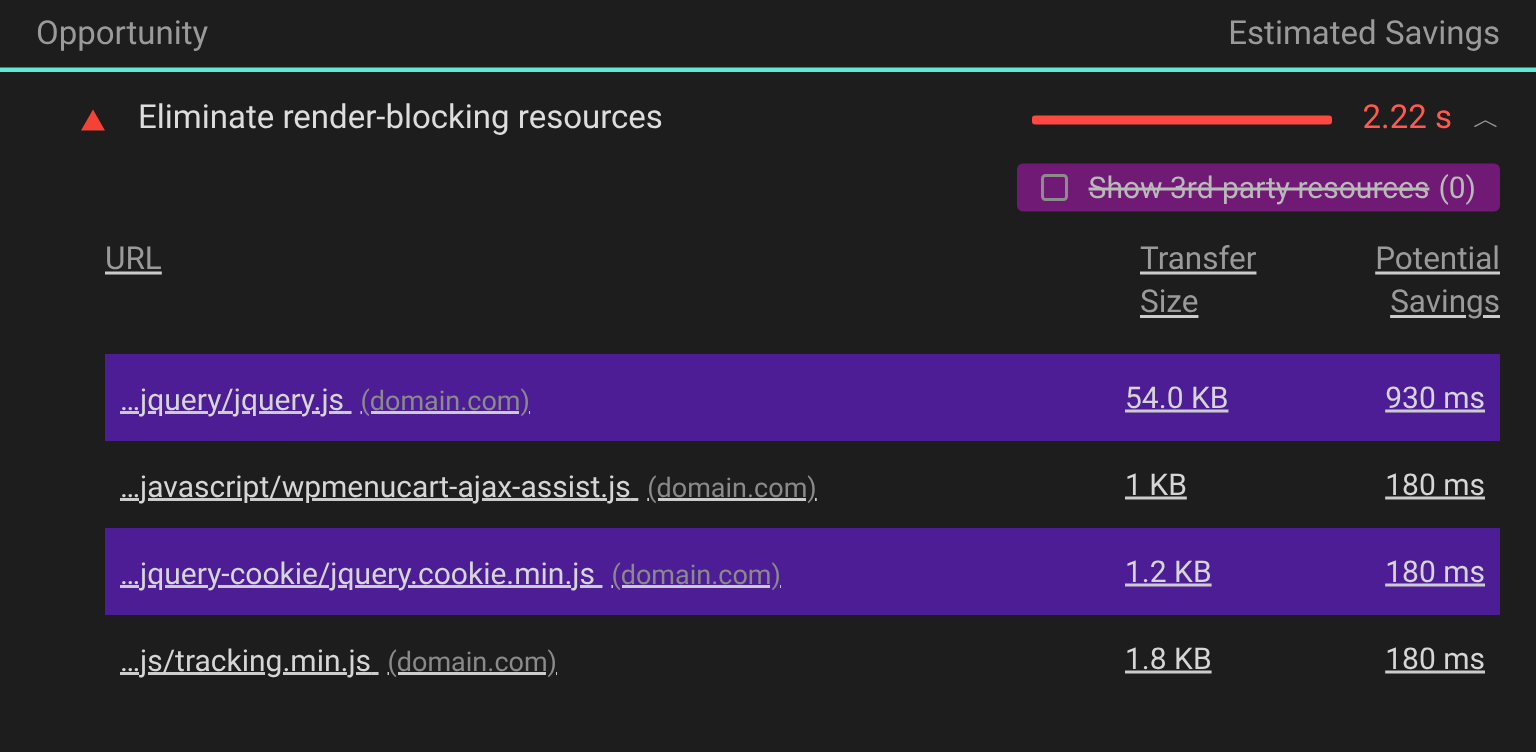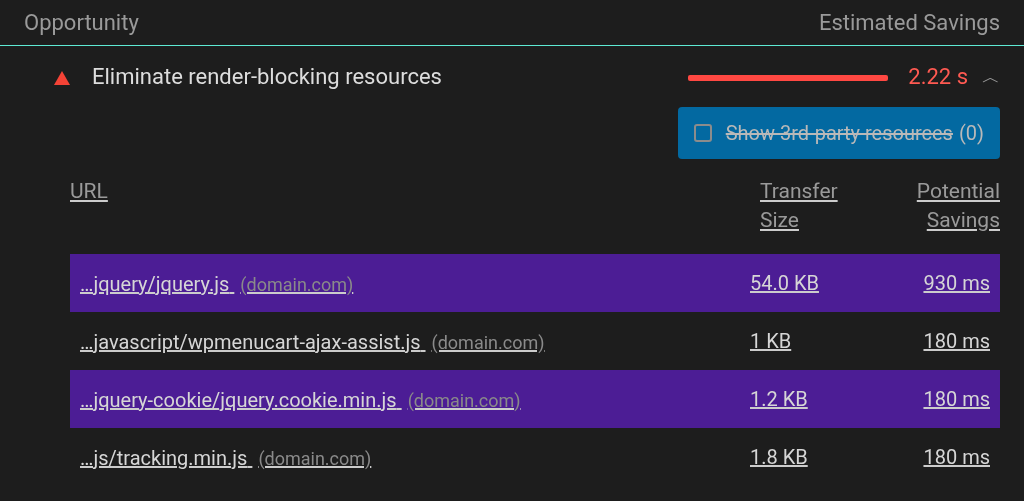--- a/index.html
+++ b/index.html
@@ -12,21 +12,21 @@
     overflow: hidden;
   }
   .wrap { padding: 0; }
   .header-row {
     display: flex;
     justify-content: space-between;
     align-items: center;
     padding: 10px 24px 10px 24px;
     font-size: 22px;
     color: #9a9a9a;
-    border-bottom: 1px solid #5eead4;
+    border-bottom: 3px solid #5eead4;
   }
   .opportunity-row {
     display: flex;
     align-items: center;
     padding: 18px 24px 14px 24px;
     font-size: 22px;
     color: #e0dede;
     margin-left: 30px;
   }
   .tri {
@@ -56,23 +56,23 @@
     color: #999;
     font-size: 18px;
     cursor: pointer;
   }
   .pill-row {
     display: flex;
     justify-content: flex-end;
     padding: 4px 24px 10px 24px;
   }
   .pill {
-    background: #0369a1;
+    background: #701a75;
     border-radius: 4px;
-    padding: 14px 16px;
+    padding: 4px 16px;
     display: flex;
     align-items: center;
     color: #b9b9b9;
     font-size: 20px;
   }
   .pill .cb {
     width: 18px; height: 18px;
     border: 2px solid #8c8c8c;
     border-radius: 3px;
     margin-right: 14px;

